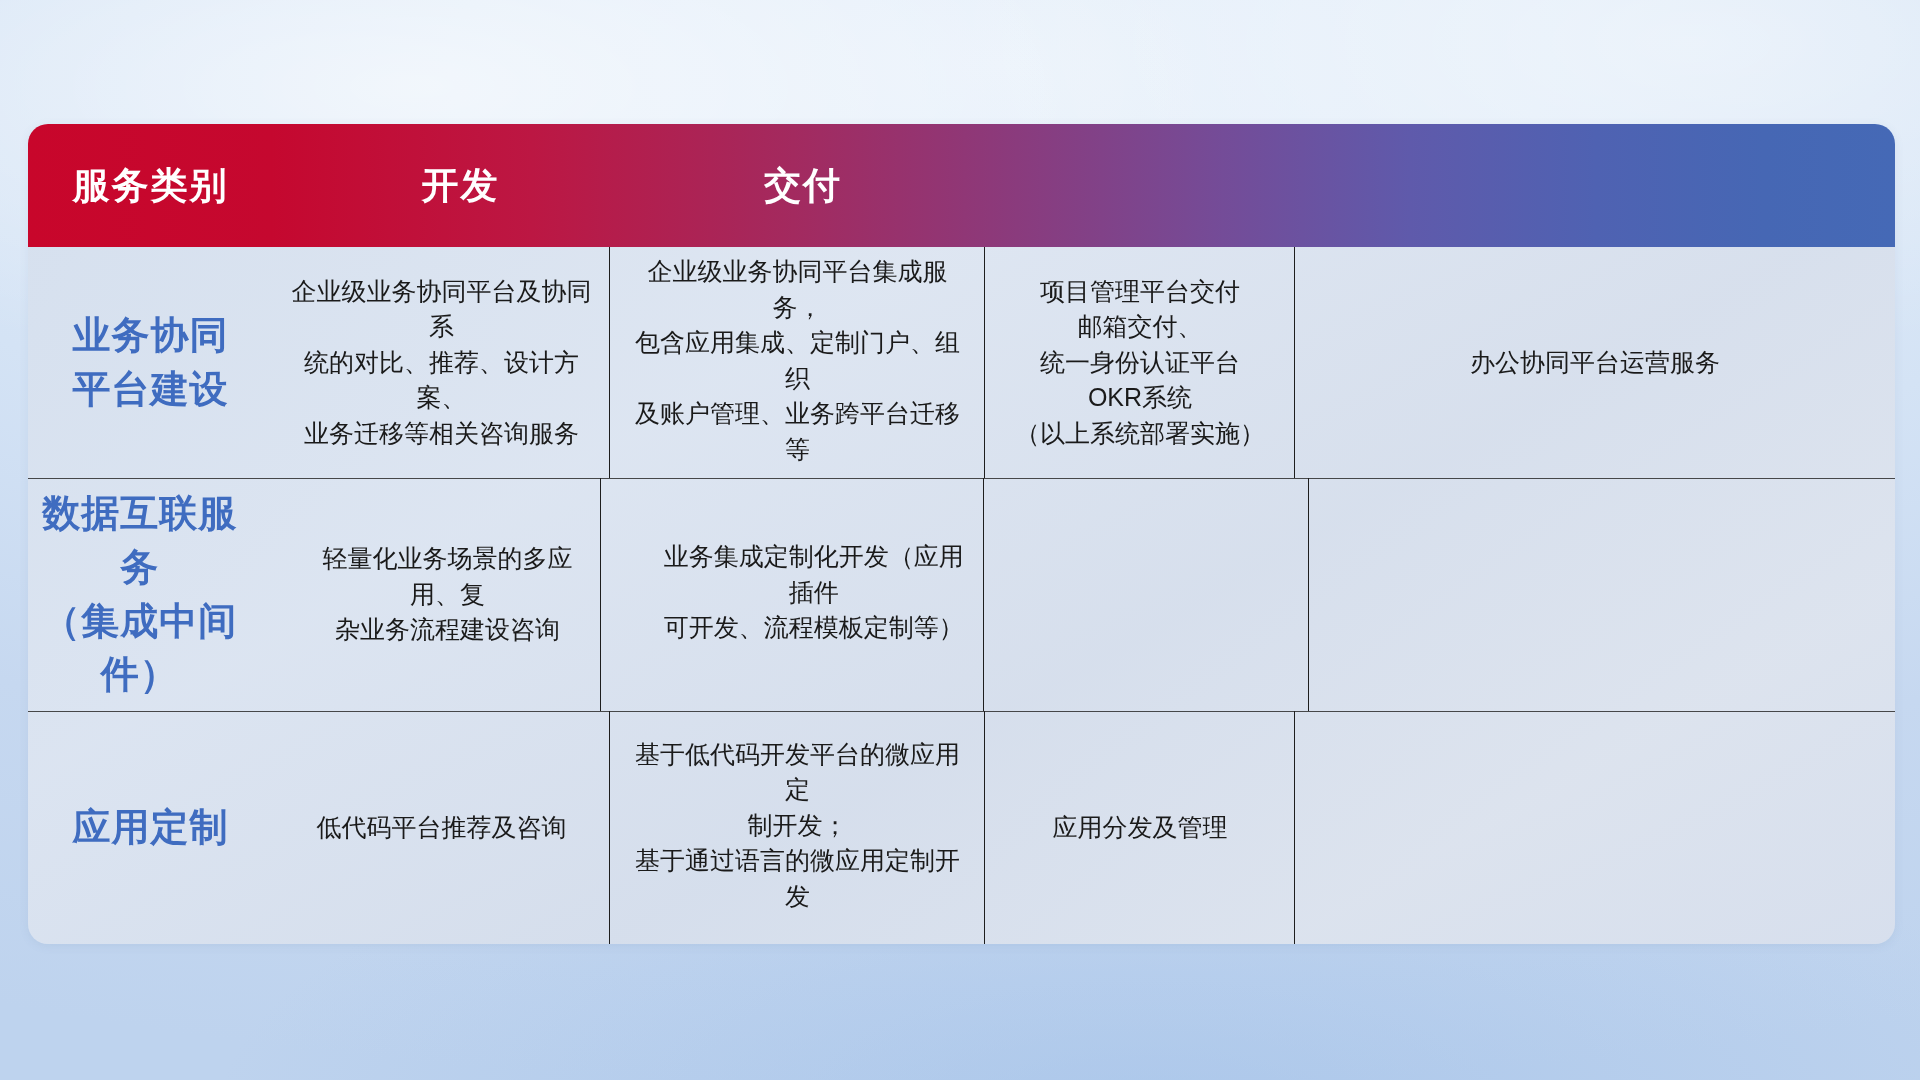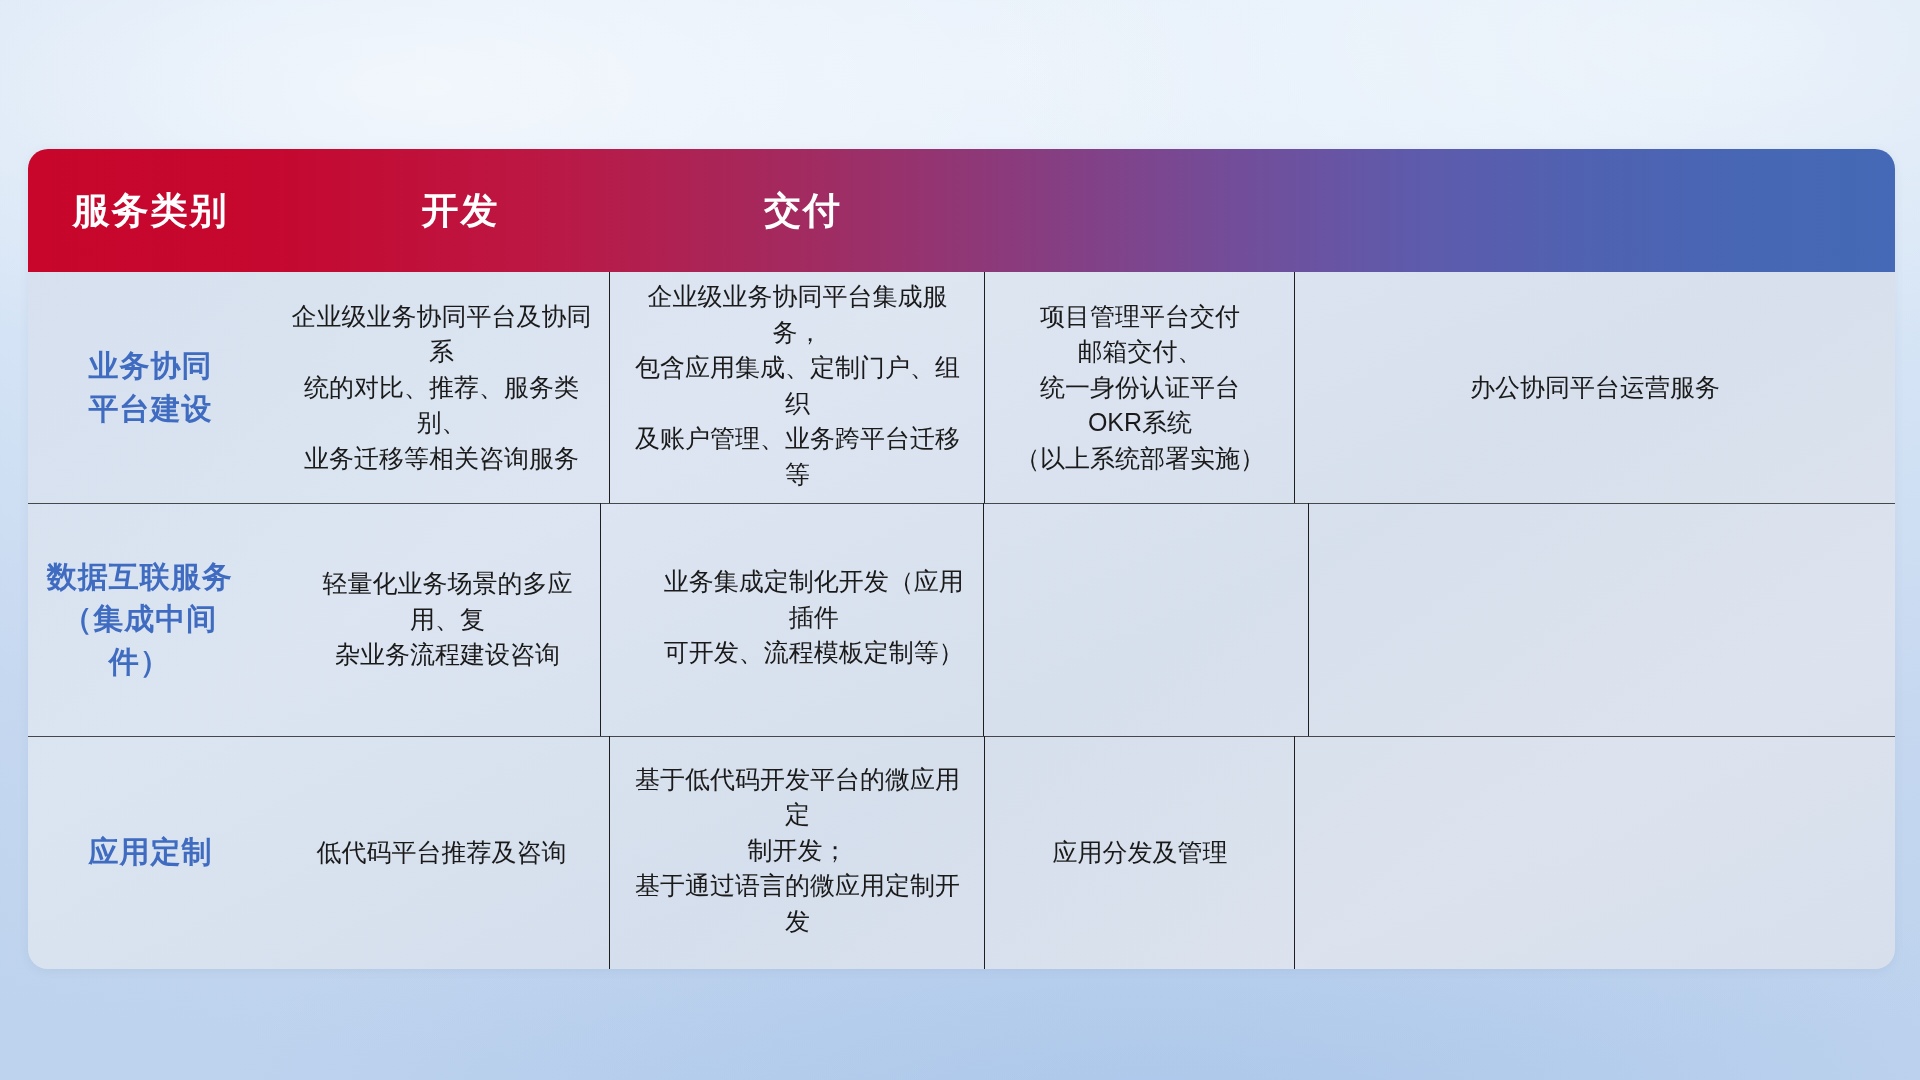--- a/index.html
+++ b/index.html
@@ -31,21 +31,21 @@
       radial-gradient(60% 38% at 22% 8%, rgba(255,255,255,.55) 0%, rgba(255,255,255,0) 70%),
       radial-gradient(55% 40% at 88% 4%, rgba(255,255,255,.40) 0%, rgba(255,255,255,0) 72%),
       radial-gradient(70% 45% at 60% 104%, rgba(150,185,230,.45) 0%, rgba(150,185,230,0) 70%);
     pointer-events: none;
   }
 
   
   #table-card {
     position: absolute;
     left: 28px;
-    top: 149px;
+    top: 124px;
     width: 1867px;
     height: 820px;
     border-radius: 20px;
     overflow: hidden;
     box-shadow: 0 2px 10px rgba(90,120,160,.10);
   }
 
   
   .thead {
     display: flex;
@@ -120,21 +120,21 @@
 
   
   .c1 { width: 245px; }
   .c2 { width: 337px; }
   .c3 { width: 375px; font-family: Liberation Mono, monospace; }
   .c4 { width: 310px; }
   .c5 { width: 600px; }
 
   .cat {
     color: #3f6cc0;
-    font-size: 30px;
+    font-size: 38px;
     font-weight: 700;
     line-height: 1.42;
     text-align: center;
     letter-spacing: 1px;
     white-space: pre-line;
   }
   .cell-text {
     color: #1a1a1a;
     font-size: 25px;
     line-height: 1.42;
@@ -158,21 +158,21 @@
 
   <div class="tbody">
 
     <div class="trow row-1">
       <div class="td c1">
         <span class="cat">业务协同
 平台建设</span>
       </div>
       <div class="td c2 rule">
         <span class="cell-text">企业级业务协同平台及协同系
-统的对比、推荐、服务类别、
+统的对比、推荐、设计方案、
 业务迁移等相关咨询服务</span>
       </div>
       <div class="td c3 rule">
         <span class="cell-text">企业级业务协同平台集成服务，
 包含应用集成、定制门户、组织
 及账户管理、业务跨平台迁移等</span>
       </div>
       <div class="td c4 rule">
         <span class="cell-text">项目管理平台交付
 邮箱交付、

